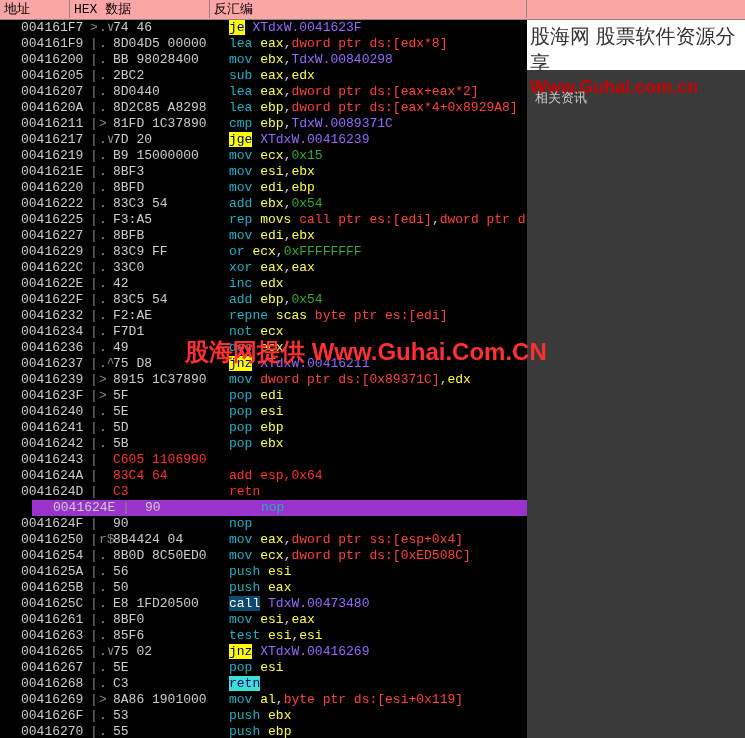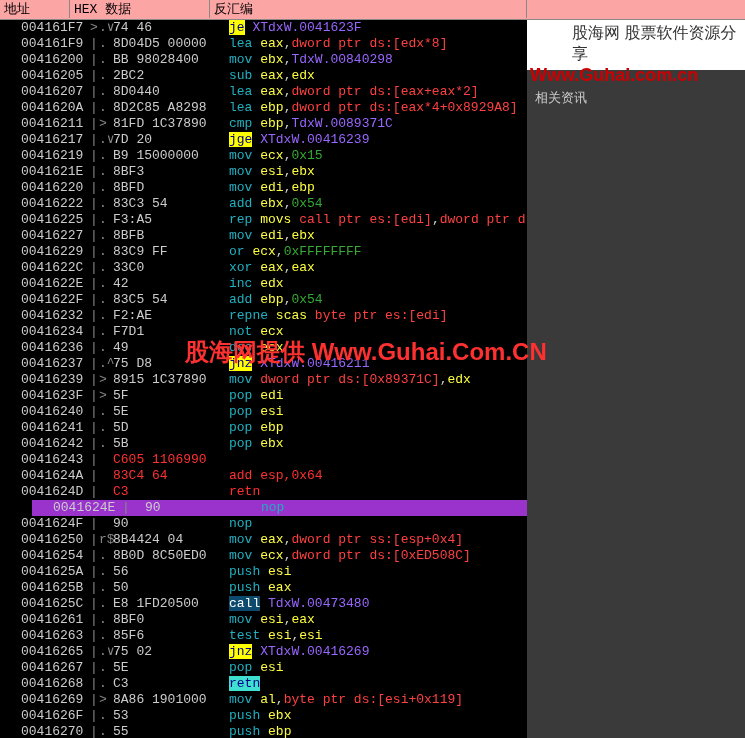--- a/index.html
+++ b/index.html
@@ -25,21 +25,21 @@
     .mn.red { background: #0c4a6e; color: #fff; }
     .mn.yellow { background: #ffff00; color: #008; }
     .mn.cyan { background: #40e0d0; color: #008; }
     .reg { color: #ffff40; }
     .punc { color: #ccc; }
     .mem { color: #ff4040; }
     .num { color: #33aa33; }
     .sym { color: #9966ff; }
     .watermark { position: absolute; top: 336px; left: 185px; color: #ff3030; font-weight: bold; font-size: 24px; font-family: Arial, sans-serif; pointer-events: none; z-index: 10; }
     .side-logo { background: #fff; padding: 3px; height: 50px; }
-    .side-logo .top { color: #333; font-family: Arial; font-size: 16px; margin-left: 42px; }
+    .side-logo .top { color: #333; font-family: Arial; font-size: 20px; }
     .side-logo .bot { color: #cc0000; font-family: Arial; font-size: 18px; font-weight: bold; }
     .side-title { color: #ccc; padding: 8px; font-family: Arial; font-size: 13px; margin-top: 11px; }
   </style>
 </head>
 <body>
 
 <div class="headers">
   <div class="h-addr">地址</div>
   <div class="h-hex">HEX 数据</div>
   <div class="h-disasm">反汇编</div>

